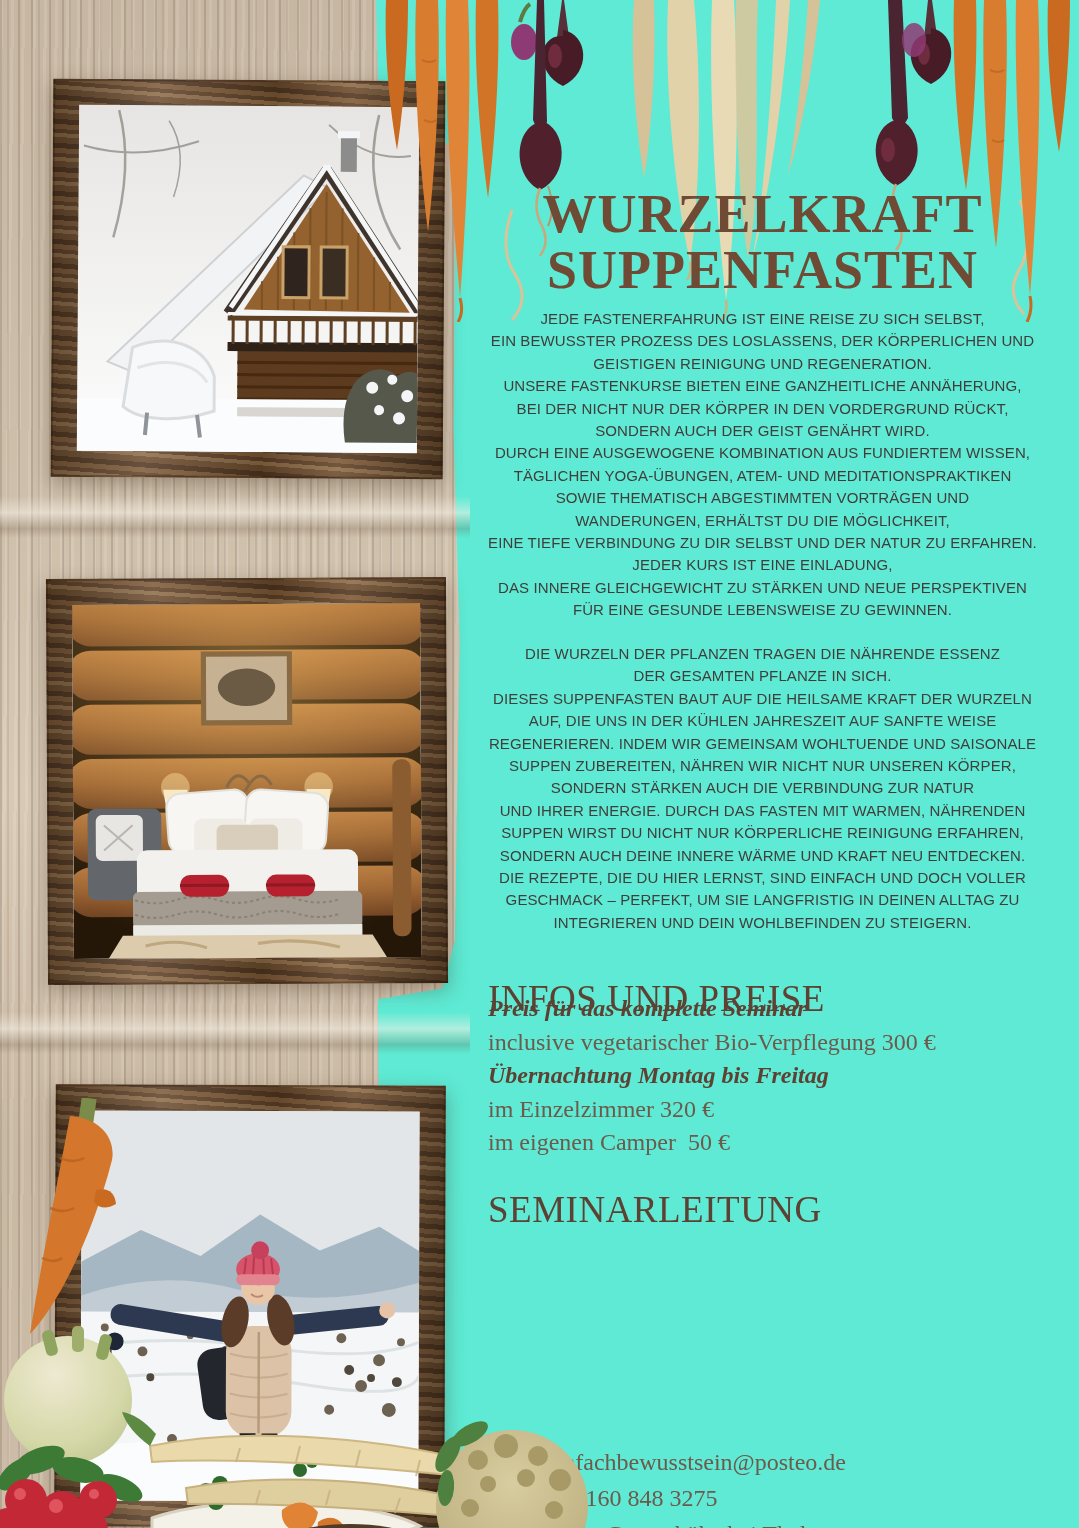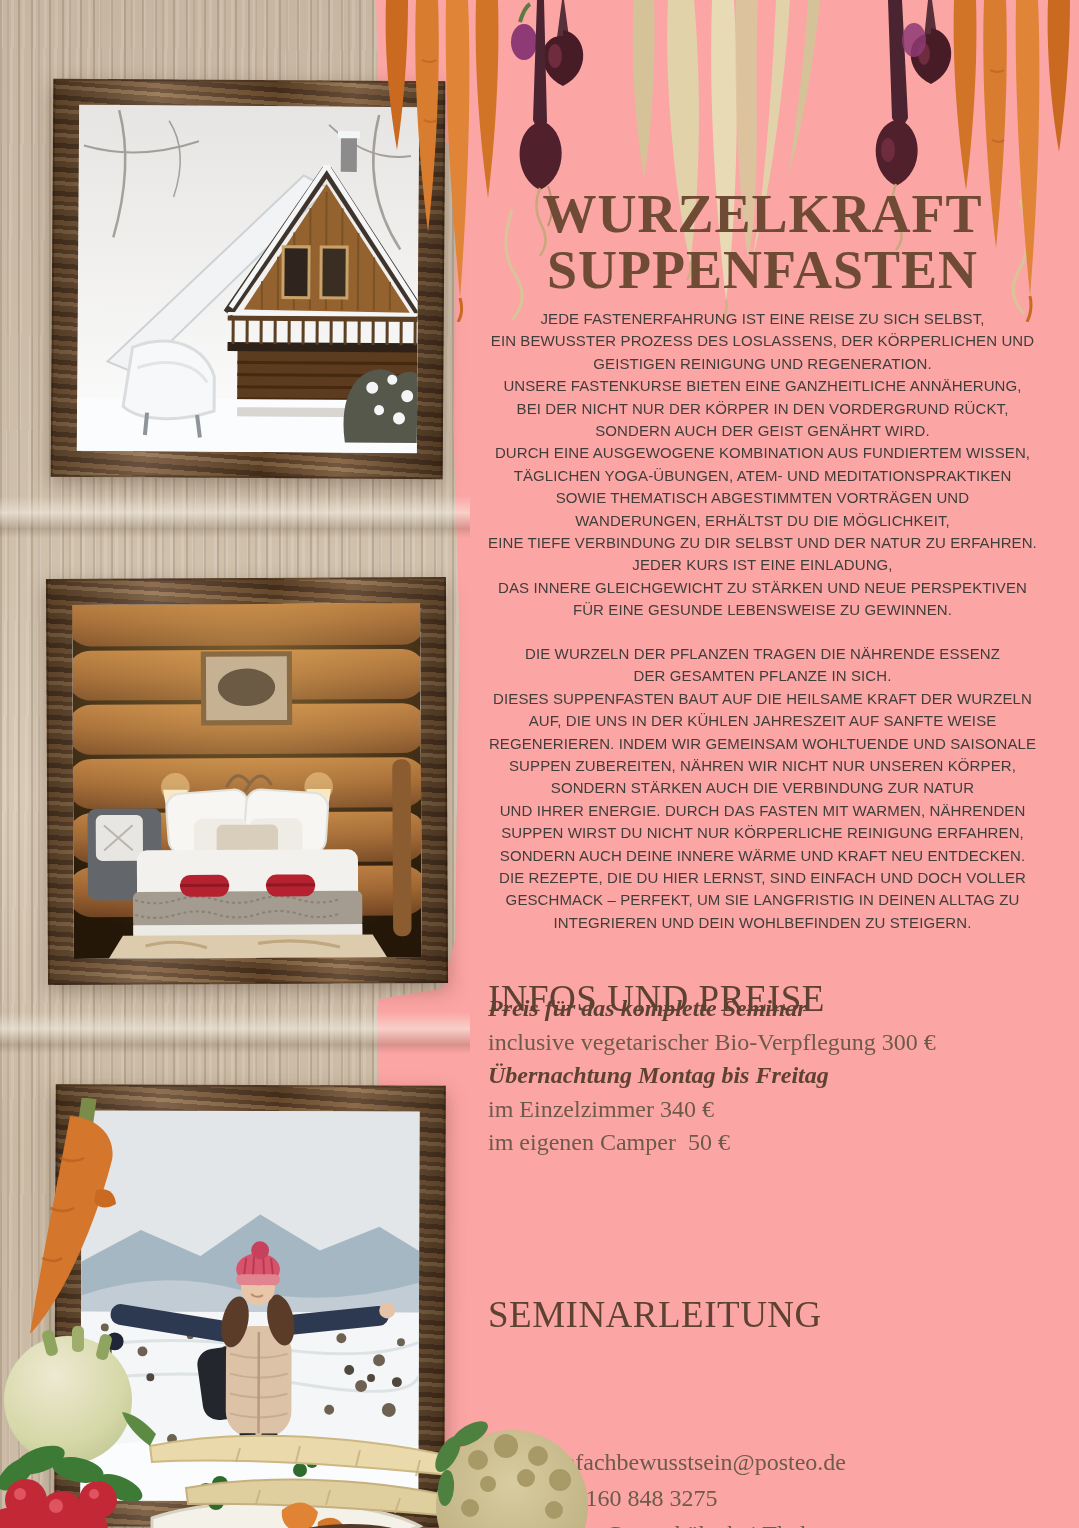--- a/index.html
+++ b/index.html
@@ -1,16 +1,16 @@
 <!DOCTYPE html>
 <html><head>
 <meta charset="utf-8">
 <style>
   html,body{margin:0;padding:0;background:#ffffff;}
-  .page{position:relative;width:1079px;height:1528px;background:#fca5a5;overflow:hidden;
+  .page{position:relative;width:1079px;height:1528px;background:#5eead4;overflow:hidden;
         font-family:"Liberation Serif", serif;}
   
   .wood{position:absolute;left:0;top:0;width:470px;height:1528px;z-index:1;
     background:
       repeating-linear-gradient(90deg, rgba(101,84,66,.22) 0 2px, rgba(0,0,0,0) 2px 7px,
          rgba(101,84,66,.12) 7px 9px, rgba(0,0,0,0) 9px 18px,
          rgba(70,55,40,.17) 18px 20px, rgba(0,0,0,0) 20px 31px),
       repeating-linear-gradient(90.6deg, rgba(255,255,255,.12) 0 3px, rgba(0,0,0,0) 3px 11px),
       linear-gradient(180deg,#c7b6a1,#cfc0ab 35%,#d8c9b5 52%,#c9b8a2 75%,#cdbda8);
     clip-path:polygon(0 0,80% 0,80.5% 6.2%,97% 9.8%,96.5% 28%,97.8% 42%,96.8% 61.5%,94% 64.7%,80.4% 65.4%,80.8% 83%,84% 100%,0 100%);}
@@ -34,21 +34,21 @@
   
   .content{position:absolute;left:470px;top:0;width:585px;height:1528px;z-index:4;}
   .title{position:absolute;top:150px;left:0;width:100%;text-align:center;
     font-weight:700;font-size:54px;line-height:56px;letter-spacing:1px;color:#6f4b35;white-space:pre-line;}
   .caps-para{position:absolute;left:0;width:100%;text-align:center;white-space:pre-line;
     font-family:"Liberation Sans", sans-serif;font-size:15px;line-height:22.4px;
     letter-spacing:.1px;color:#403e3b;font-weight:400;}
   .p1{top:293px;}
   .p2{top:628px;}
   .h-serif{position:absolute;left:18px;font-weight:400;font-size:37px;letter-spacing:.5px;color:#5d4233;}
-  .hi{top:946px;} .hs{top:1252px;margin-top:41px;} .ha{top:1372px;}
+  .hi{top:946px;} .hs{top:1147px;margin-top:41px;} .ha{top:1372px;}
   .info-lines{position:absolute;left:18px;top:992px;font-size:24px;line-height:33.5px;color:#6d5a4b;}
   .info-lines .line{white-space:pre;}
   .info-lines .bold{font-weight:700;color:#5d4233;font-style:italic;}
   .desc{position:absolute;left:18px;top:1243px;width:572px;font-size:24px;line-height:37px;color:#6d5a4b;}
   .contact{position:absolute;left:18px;top:1420px;font-size:24px;line-height:36px;color:#6d5a4b;white-space:pre-line;}
 </style>
 </head>
 <body>
 
 <div class="page">
@@ -436,21 +436,21 @@
 EINE TIEFE VERBINDUNG ZU DIR SELBST UND DER NATUR ZU ERFAHREN.
 JEDER KURS IST EINE EINLADUNG,
 DAS INNERE GLEICHGEWICHT ZU STÄRKEN UND NEUE PERSPEKTIVEN
 FÜR EINE GESUNDE LEBENSWEISE ZU GEWINNEN.</p>
 
     <h2 class="h-serif hi">INFOS UND PREISE</h2>
     <div class="info-lines">
       <div class="line bold">Preis für das komplette Seminar</div>
       <div class="line">inclusive vegetarischer Bio-Verpflegung 300 €</div>
       <div class="line bold">Übernachtung Montag bis Freitag</div>
-      <div class="line">im Einzelzimmer 340 €</div>
+      <div class="line">im Einzelzimmer 320 €</div>
       <div class="line">im eigenen Camper  50 €</div>
     </div>
 
     <h2 class="h-serif hs">SEMINARLEITUNG</h2>
 
     <p class="contact">Mail: einfachbewusstsein@posteo.de
 Telefon: 0160 848 3275
 Naturrraum Georgshöhe bei Thale</p>
   </div>
 

